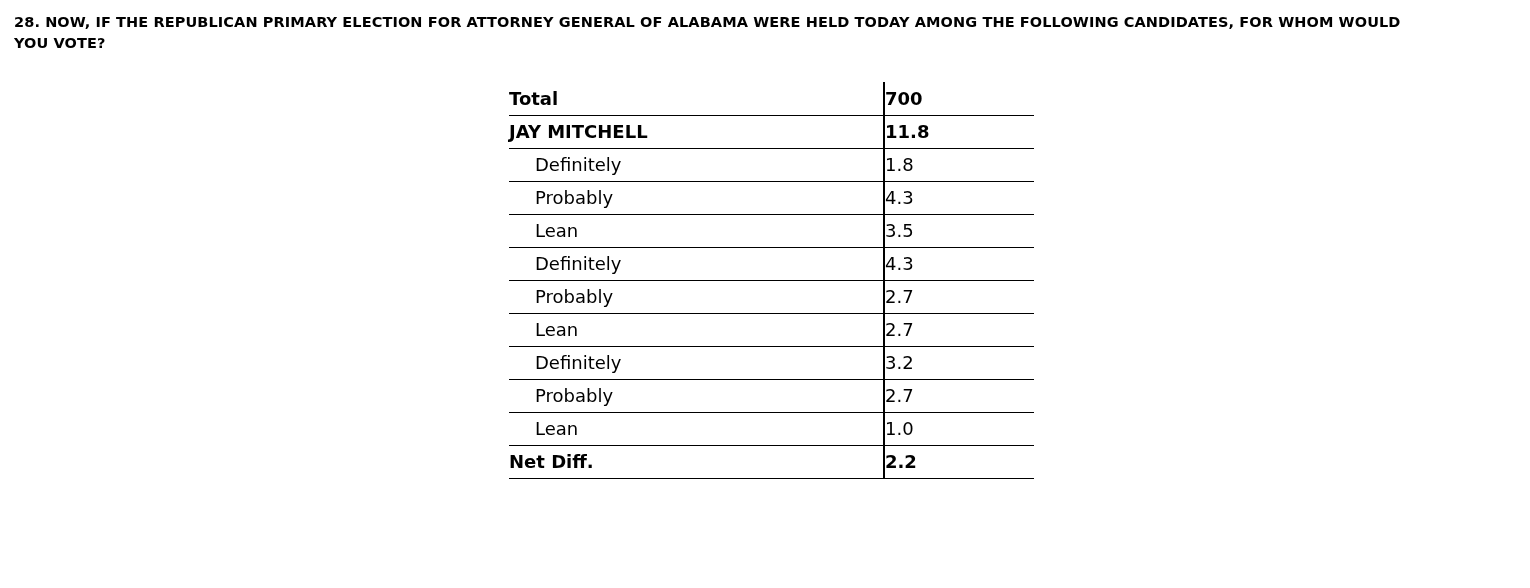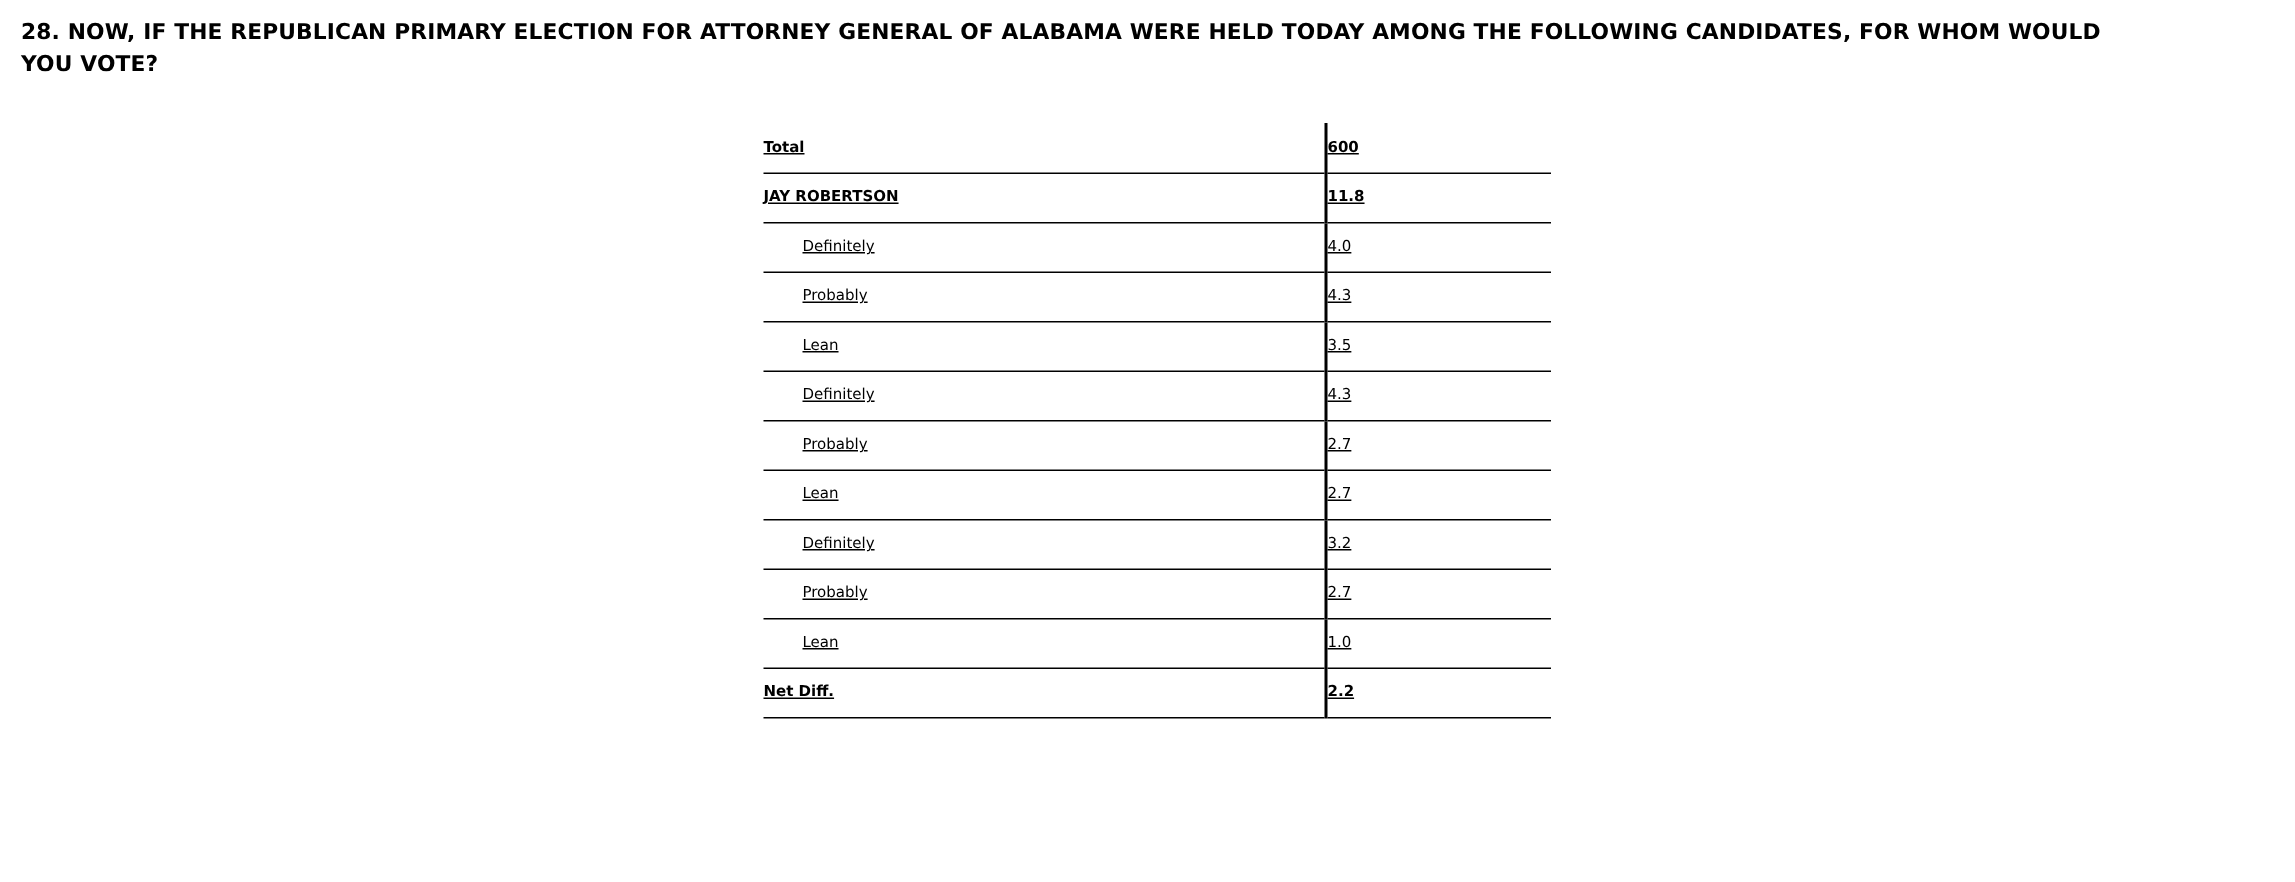--- a/index.html
+++ b/index.html
@@ -29,24 +29,23 @@
     max-width: 1400px;
   }
   .table-wrap {
     margin-top: 28px;
     display: flex;
     justify-content: flex-start;
     padding-left: 495px;
   }
   table.poll {
     border-collapse: collapse;
-    font-size: 10px;
+    font-size: 18px;
     width: 525px;
     table-layout: fixed;
-    text-decoration: underline;
   }
   table.poll td {
     padding: 0;
     height: 33px;
     vertical-align: middle;
   }
   td.label {
     width: 375px;
     border-bottom: 1px solid #000000;
     border-right: 2px solid #000000;
@@ -76,29 +75,29 @@
 
 <div class="page">
 
   <div class="question">28. NOW, IF THE REPUBLICAN PRIMARY ELECTION FOR ATTORNEY GENERAL OF ALABAMA WERE HELD TODAY AMONG THE FOLLOWING CANDIDATES, FOR WHOM WOULD YOU VOTE?</div>
 
   <div class="table-wrap">
     <table class="poll">
       <tbody>
           <tr class="head first">
             <td class="label">Total</td>
-            <td class="value">600</td>
+            <td class="value">700</td>
           </tr>
           <tr class="head">
-            <td class="label">JAY ROBERTSON</td>
+            <td class="label">JAY MITCHELL</td>
             <td class="value">11.8</td>
           </tr>
           <tr class="sub">
             <td class="label">Definitely</td>
-            <td class="value">4.0</td>
+            <td class="value">1.8</td>
           </tr>
           <tr class="sub">
             <td class="label">Probably</td>
             <td class="value">4.3</td>
           </tr>
           <tr class="sub">
             <td class="label">Lean</td>
             <td class="value">3.5</td>
           </tr>
           <tr class="sub">

